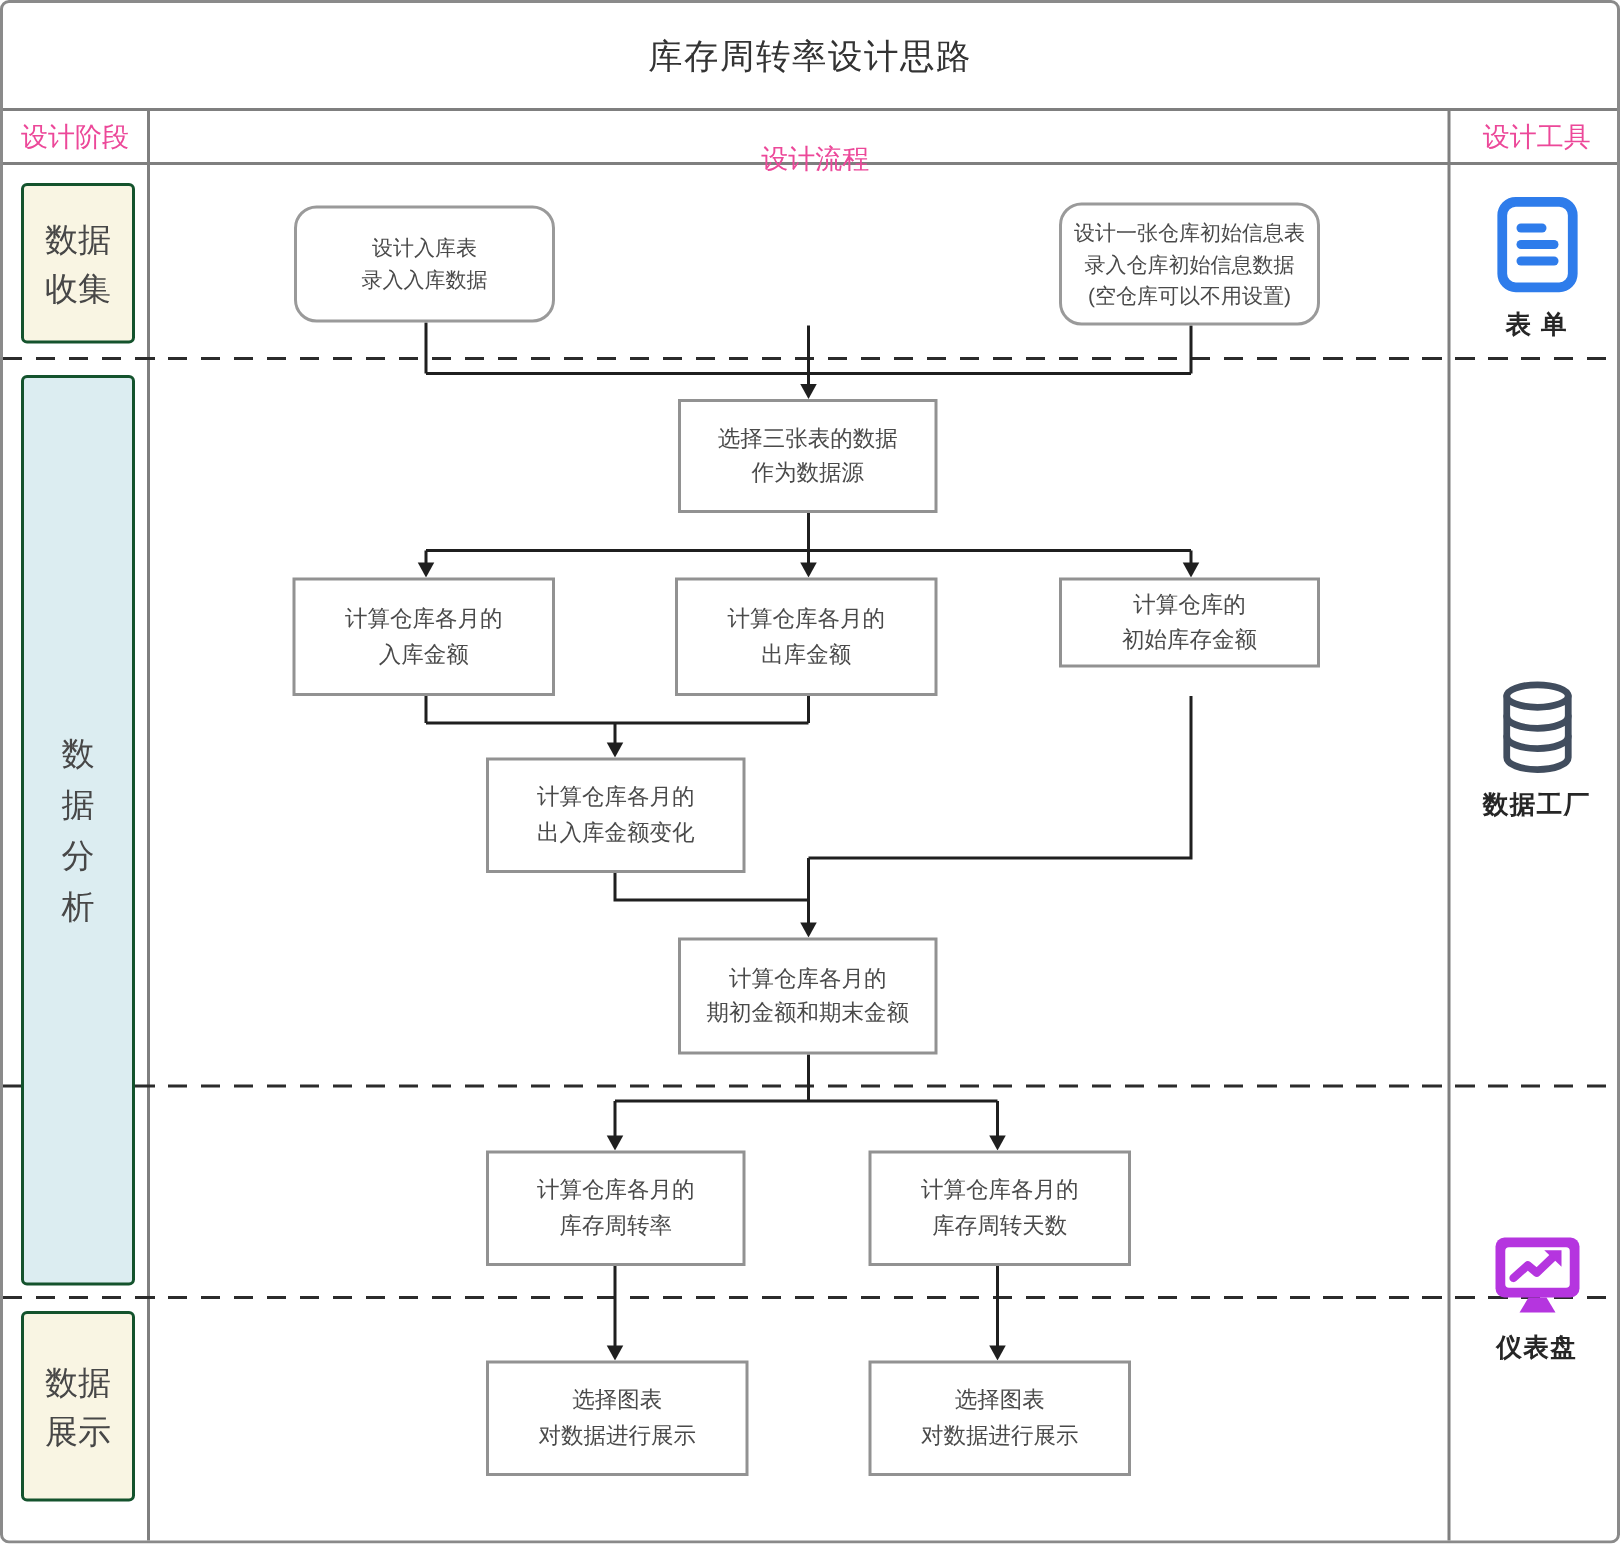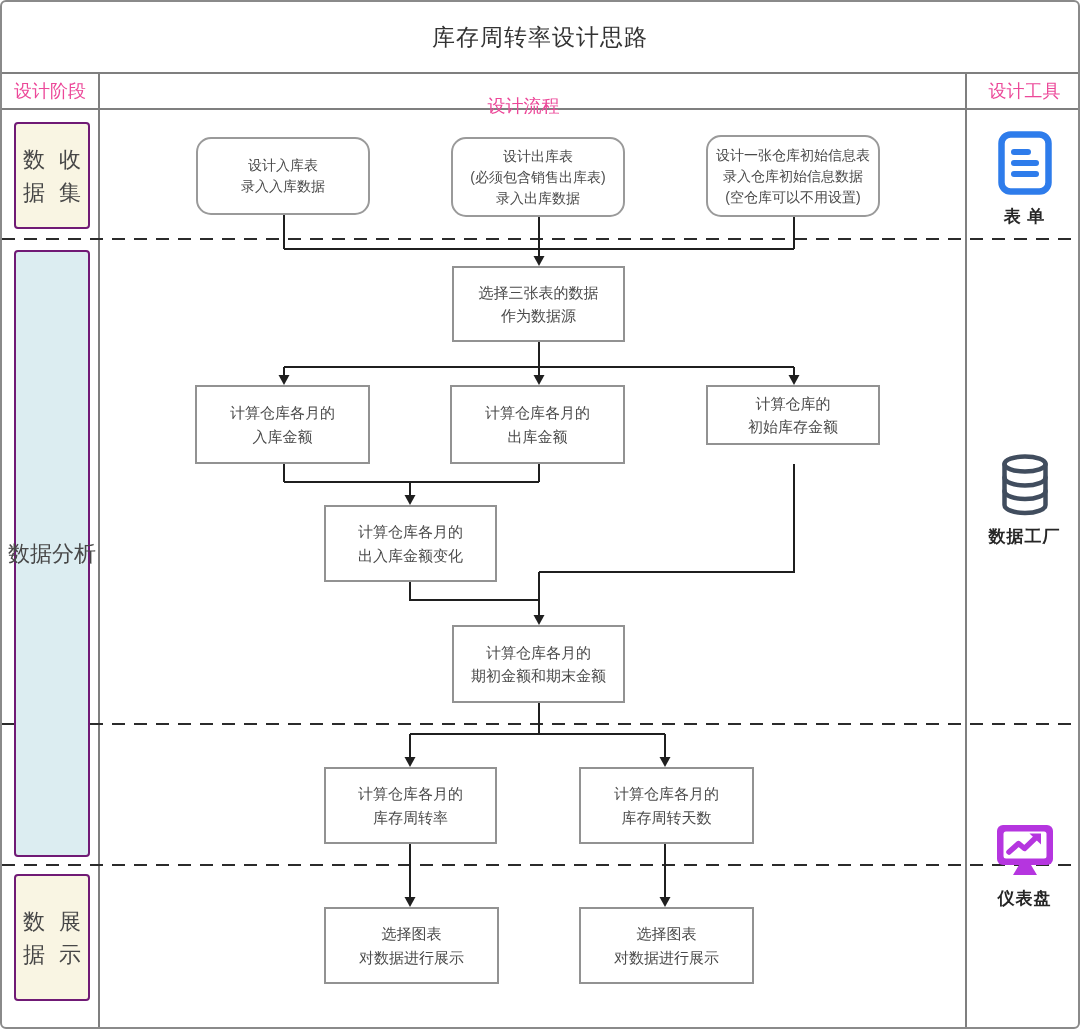--- a/index.html
+++ b/index.html
@@ -7,27 +7,27 @@
   .canvas{position:relative;width:1080px;height:1029px;box-sizing:border-box;
     background:#fff;border:2px solid #8a8a8a;border-radius:6px;overflow:hidden;}
   .title-band{position:absolute;left:0;top:0;width:100%;height:72px;box-sizing:border-box;
     border-bottom:2px solid #7f7f7f;display:flex;align-items:center;justify-content:center;}
   .title-band .t{font-size:23px;font-weight:500;color:#333;letter-spacing:1px;}
   .header-row{position:absolute;left:0;top:72px;width:100%;height:36px;box-sizing:border-box;
     border-bottom:2px solid #7f7f7f;}
   .hcell{position:absolute;top:0;bottom:0;display:flex;align-items:center;justify-content:center;
     font-size:18px;color:#ec4899;box-sizing:border-box;}
   .hcell.left{left:0;width:98px;border-right:2px solid #7f7f7f;}
-  .hcell.mid{left:88px;width:867px;margin-top:30px;}
+  .hcell.mid{left:108px;width:867px;margin-top:30px;}
   .hcell.right{left:963px;width:117px;border-left:2px solid #7f7f7f;}
   .vsep{position:absolute;top:108px;width:2px;height:921px;background:#7f7f7f;}
   .dash{position:absolute;left:0;width:100%;height:2px;
     background:repeating-linear-gradient(to right,#2b2b2b 0 13px,transparent 13px 22px);}
-  .phase{position:absolute;left:12px;width:76px;box-sizing:border-box;border:2px solid #701a75;
-    border-radius:4px;display:flex;flex-direction:row;align-items:center;justify-content:center;
+  .phase{position:absolute;left:12px;width:76px;box-sizing:border-box;border:2px solid #14532d;
+    border-radius:4px;display:flex;flex-direction:column;align-items:center;justify-content:center;
     font-size:22px;color:#474747;line-height:33px;text-align:center;}
   .phase.cream{background:#f9f5e3;}
   .phase.blue{background:#dcedf1;}
   .box{position:absolute;box-sizing:border-box;background:#fff;border:2px solid #929292;
     display:flex;flex-direction:column;align-items:center;justify-content:center;
     text-align:center;font-size:15px;color:#4a4a4a;line-height:1.55;}
   .box.rounded{border-radius:15px;border-color:#9a9a9a;font-size:14px;line-height:1.5;}
   .box span{display:block;white-space:nowrap;}
   svg.connectors{position:absolute;left:0;top:0;pointer-events:none;}
   .tool{position:absolute;left:965px;width:115px;display:flex;flex-direction:column;
@@ -90,25 +90,20 @@
       <polygon points="402.5,755 413.5,755 408,765"></polygon>
       <polygon points="657.5,755 668.5,755 663,765"></polygon>
       <polygon points="402.5,895 413.5,895 408,905"></polygon>
       <polygon points="657.5,895 668.5,895 663,905"></polygon>
     </g>
   </svg>
 
   <div class="box rounded" style="left:194px;top:135px;width:174px;height:78px;">
     <span>设计入库表</span>
     <span>录入入库数据</span>
-  </div>
-  <div class="box rounded" style="left:449px;top:135px;width:174px;height:80px;">
-    <span>设计出库表</span>
-    <span>(必须包含销售出库表)</span>
-    <span>录入出库数据</span>
   </div>
   <div class="box" style="left:450px;top:264px;width:173px;height:76px;">
     <span>选择三张表的数据</span>
     <span>作为数据源</span>
   </div>
 
   <div class="box rounded" style="left:704px;top:133px;width:174px;height:82px;">
     <span>设计一张仓库初始信息表</span>
     <span>录入仓库初始信息数据</span>
     <span>(空仓库可以不用设置)</span>

